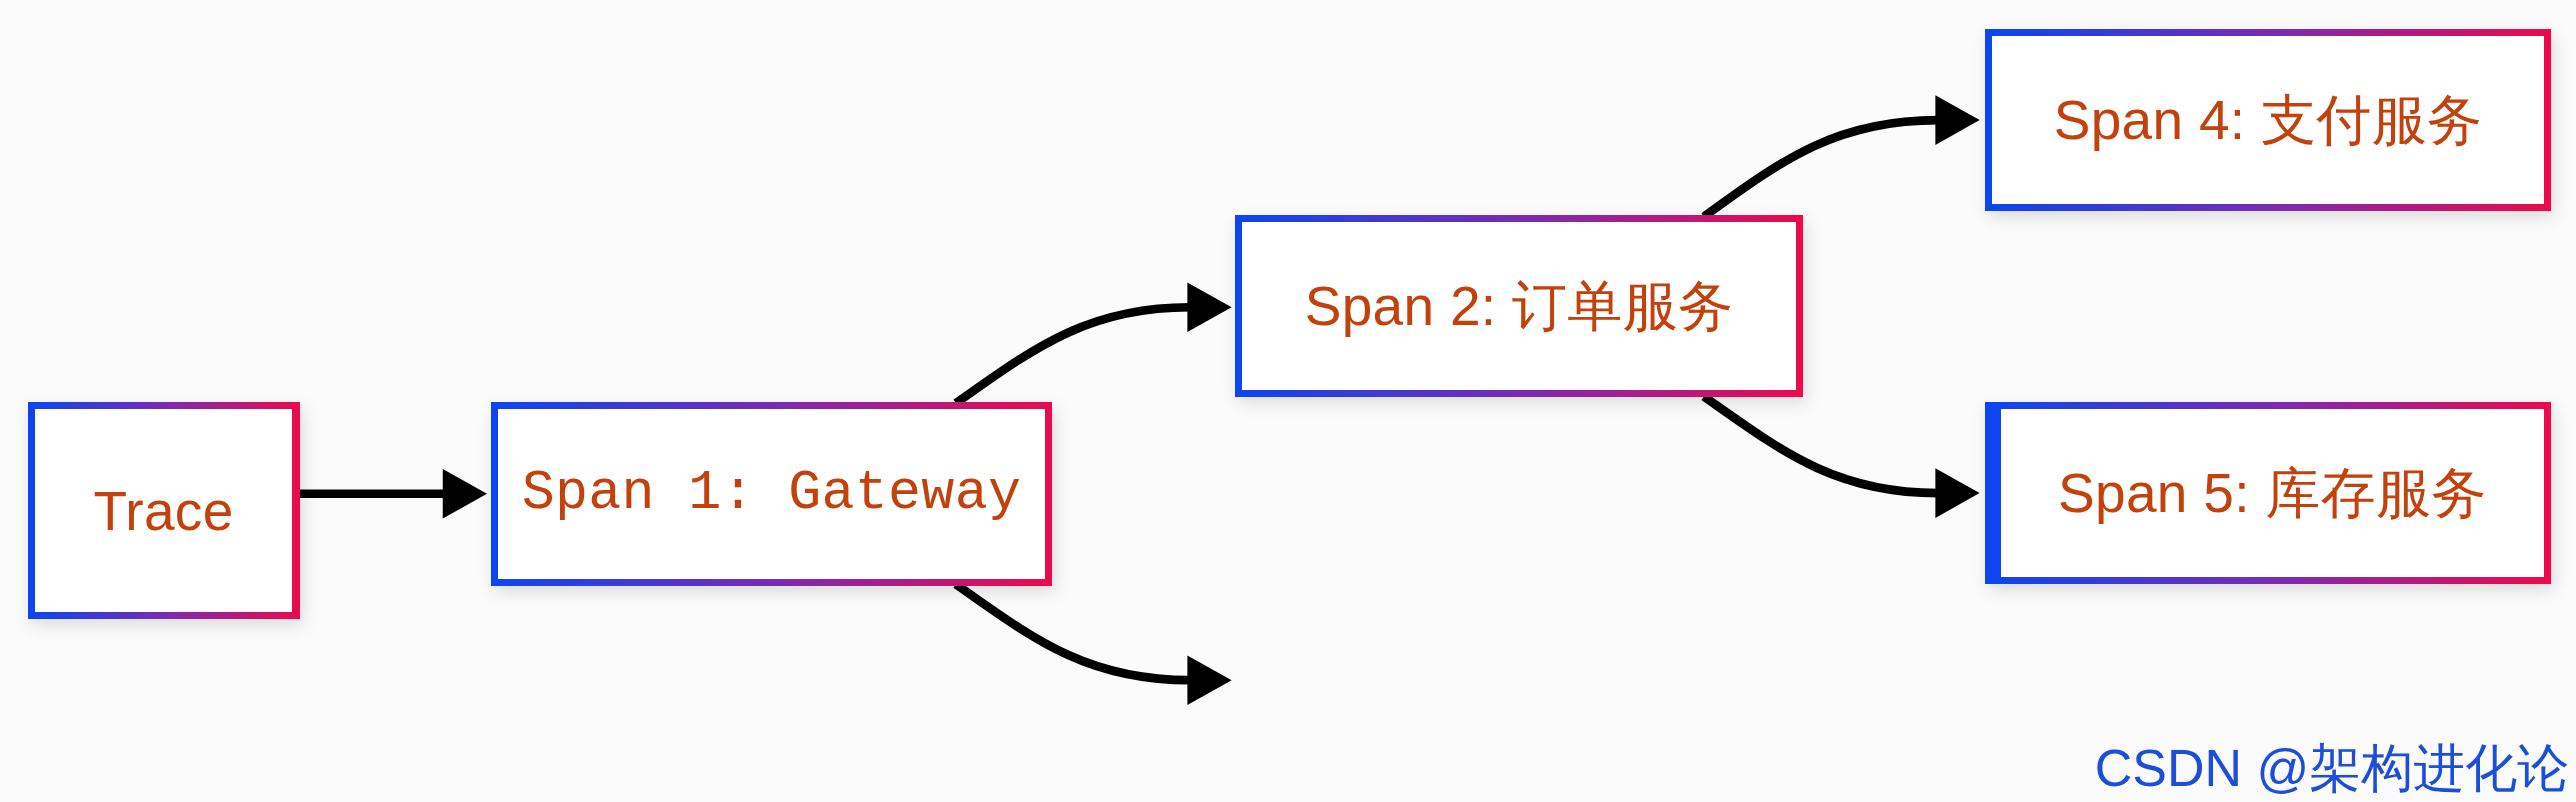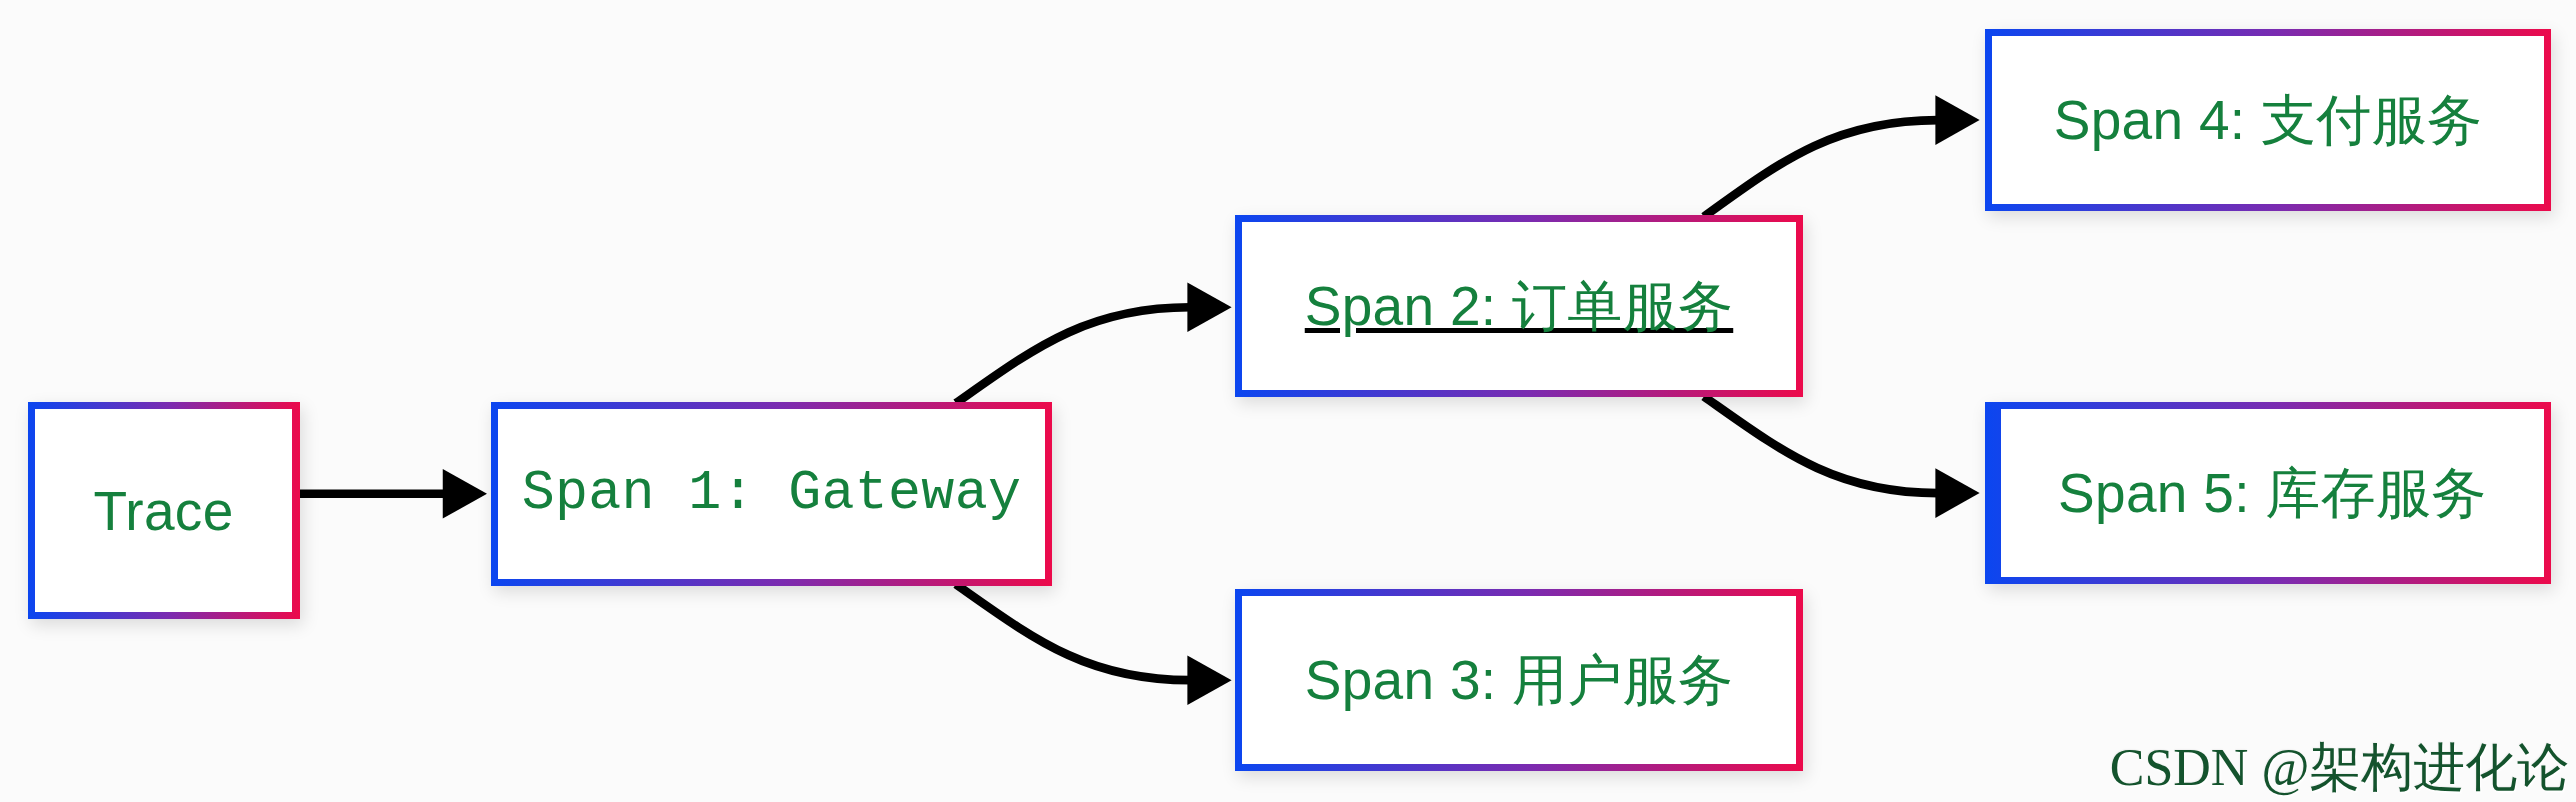--- a/index.html
+++ b/index.html
@@ -31,27 +31,27 @@
     height: 100%;
     background: #ffffff;
     display: flex;
     align-items: center;
     justify-content: center;
     box-sizing: border-box;
   }
   .node-label {
     font-size: 55px;
     line-height: 1.2;
-    color: #15803d;
+    color: #c2410c;
     white-space: nowrap;
     letter-spacing: 0.3px;
   }
   #node-trace { left: 27.5px;   top: 402px; width: 272px; height: 217px; }
   #node-span1 { left: 491px;  top: 402px; width: 561px; height: 184px; font-family: Liberation Mono, monospace; }
-  #node-span2 { left: 1235px; top: 215px; width: 568px; height: 182px; text-decoration: underline; }
+  #node-span2 { left: 1235px; top: 215px; width: 568px; height: 182px; }
   #node-span3 { left: 1235px; top: 589px; width: 568px; height: 182px; }
   #node-span4 { left: 1985px; top: 29px;  width: 566px; height: 182px; }
   #node-span5 { left: 1985px; top: 402px; width: 566px; height: 182px; padding-left: 16px; }
 
   svg.edges {
     position: absolute;
     left: 0;
     top: 0;
     width: 2576px;
     height: 803px;
@@ -65,25 +65,24 @@
   .edge-head {
     fill: #000000;
     stroke: none;
   }
   .watermark {
     position: absolute;
     right: 6.7px;
     bottom: 9.4px;
     font-size: 52px;
     line-height: 1;
-    color: #14532d;
+    color: #1d4ed8;
     white-space: nowrap;
     text-shadow: 1.3px 2px 2px #ffffff, -0.7px -1.3px 1.3px rgba(0, 0, 0, 0.05);
     user-select: none;
-    font-family: Liberation Serif, serif;
   }
 </style>
 </head>
 <body>
 
 <div class="stage">
 
   <svg class="edges" viewBox="0 0 3840 1197" aria-hidden="true">
     <g>
       <path class="edge-line" d="M 447 736 L 664 736"></path>
@@ -118,25 +117,20 @@
       <span class="node-label">Span 1: Gateway</span>
     </div>
   </div>
 
   <div class="node" id="node-span2">
     <div class="node-inner">
       <span class="node-label">Span 2: 订单服务</span>
     </div>
   </div>
 
-  <div class="node" id="node-span3">
-    <div class="node-inner">
-      <span class="node-label">Span 3: 用户服务</span>
-    </div>
-  </div>
 
   <div class="node" id="node-span4">
     <div class="node-inner">
       <span class="node-label">Span 4: 支付服务</span>
     </div>
   </div>
 
   <div class="node" id="node-span5">
     <div class="node-inner">
       <span class="node-label">Span 5: 库存服务</span>

